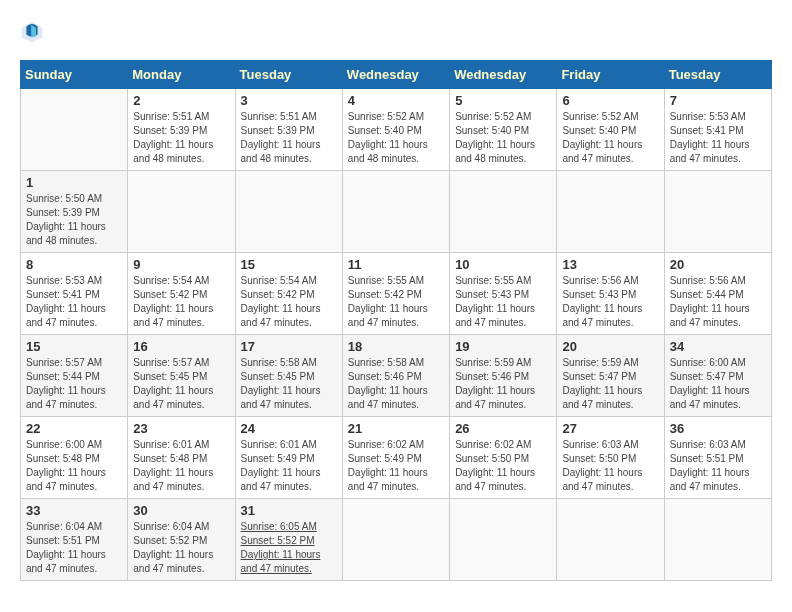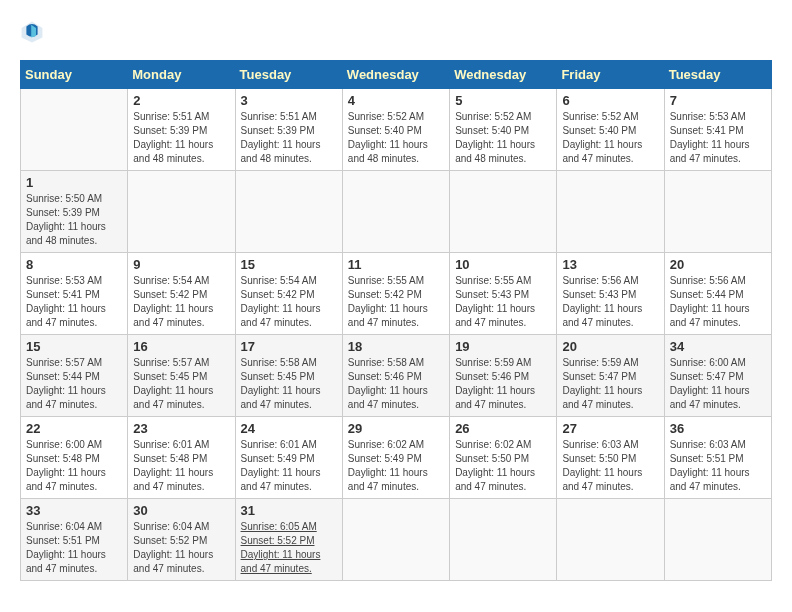--- a/index.html
+++ b/index.html
@@ -305,21 +305,21 @@
 and 47 minutes.</div>
         </td>
         <td>
           <span class="day-num">24</span>
           <div class="day-info" style="white-space: pre-line;">Sunrise: 6:01 AM
 Sunset: 5:49 PM
 Daylight: 11 hours
 and 47 minutes.</div>
         </td>
         <td>
-          <span class="day-num">29</span>
+          <span class="day-num">21</span>
           <div class="day-info" style="white-space: pre-line;">Sunrise: 6:02 AM
 Sunset: 5:49 PM
 Daylight: 11 hours
 and 47 minutes.</div>
         </td>
         <td>
           <span class="day-num">26</span>
           <div class="day-info" style="white-space: pre-line;">Sunrise: 6:02 AM
 Sunset: 5:50 PM
 Daylight: 11 hours

